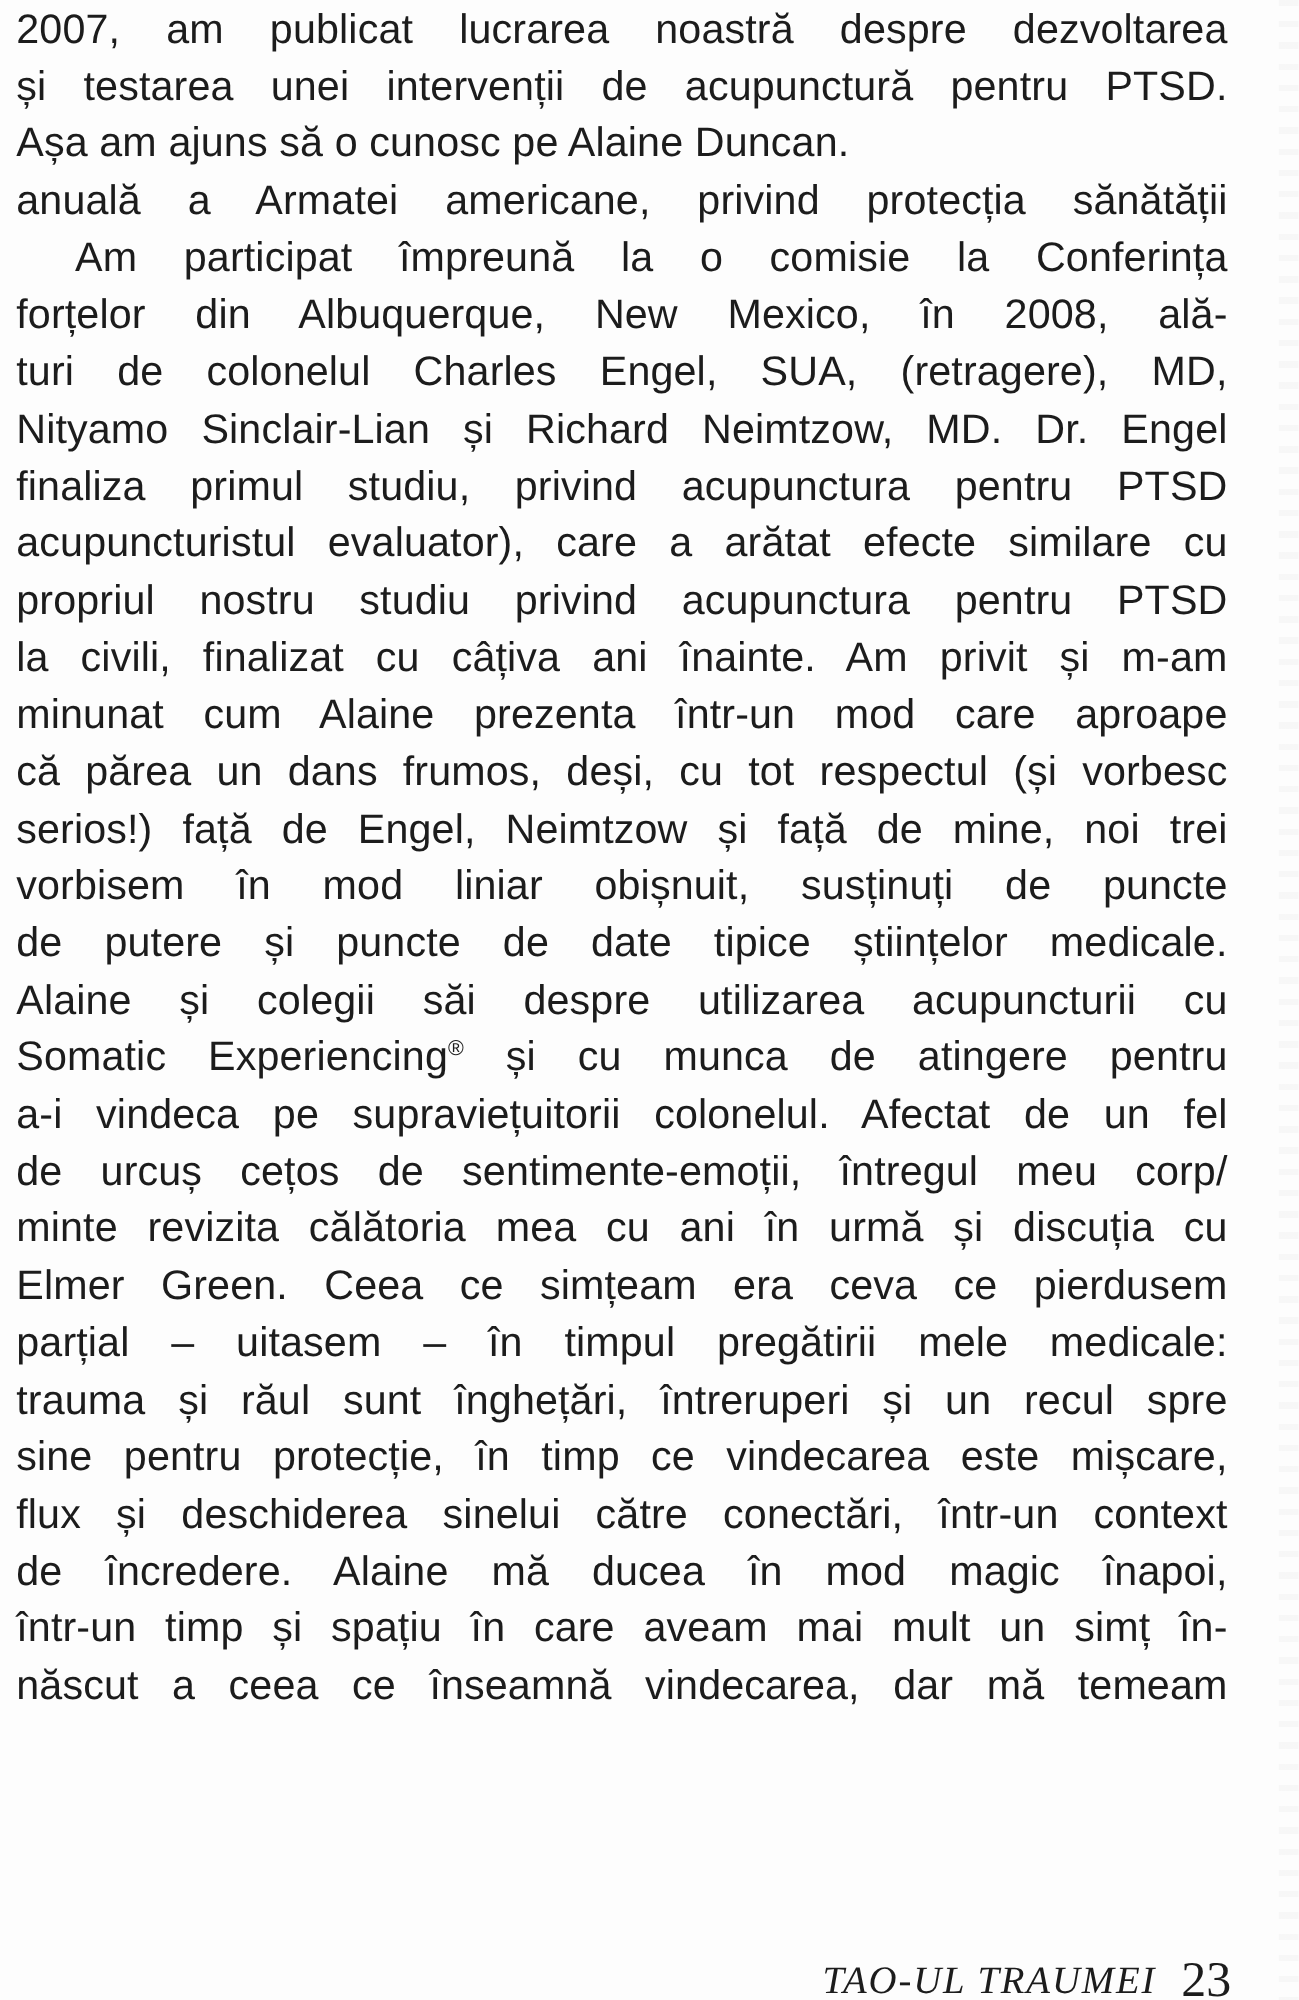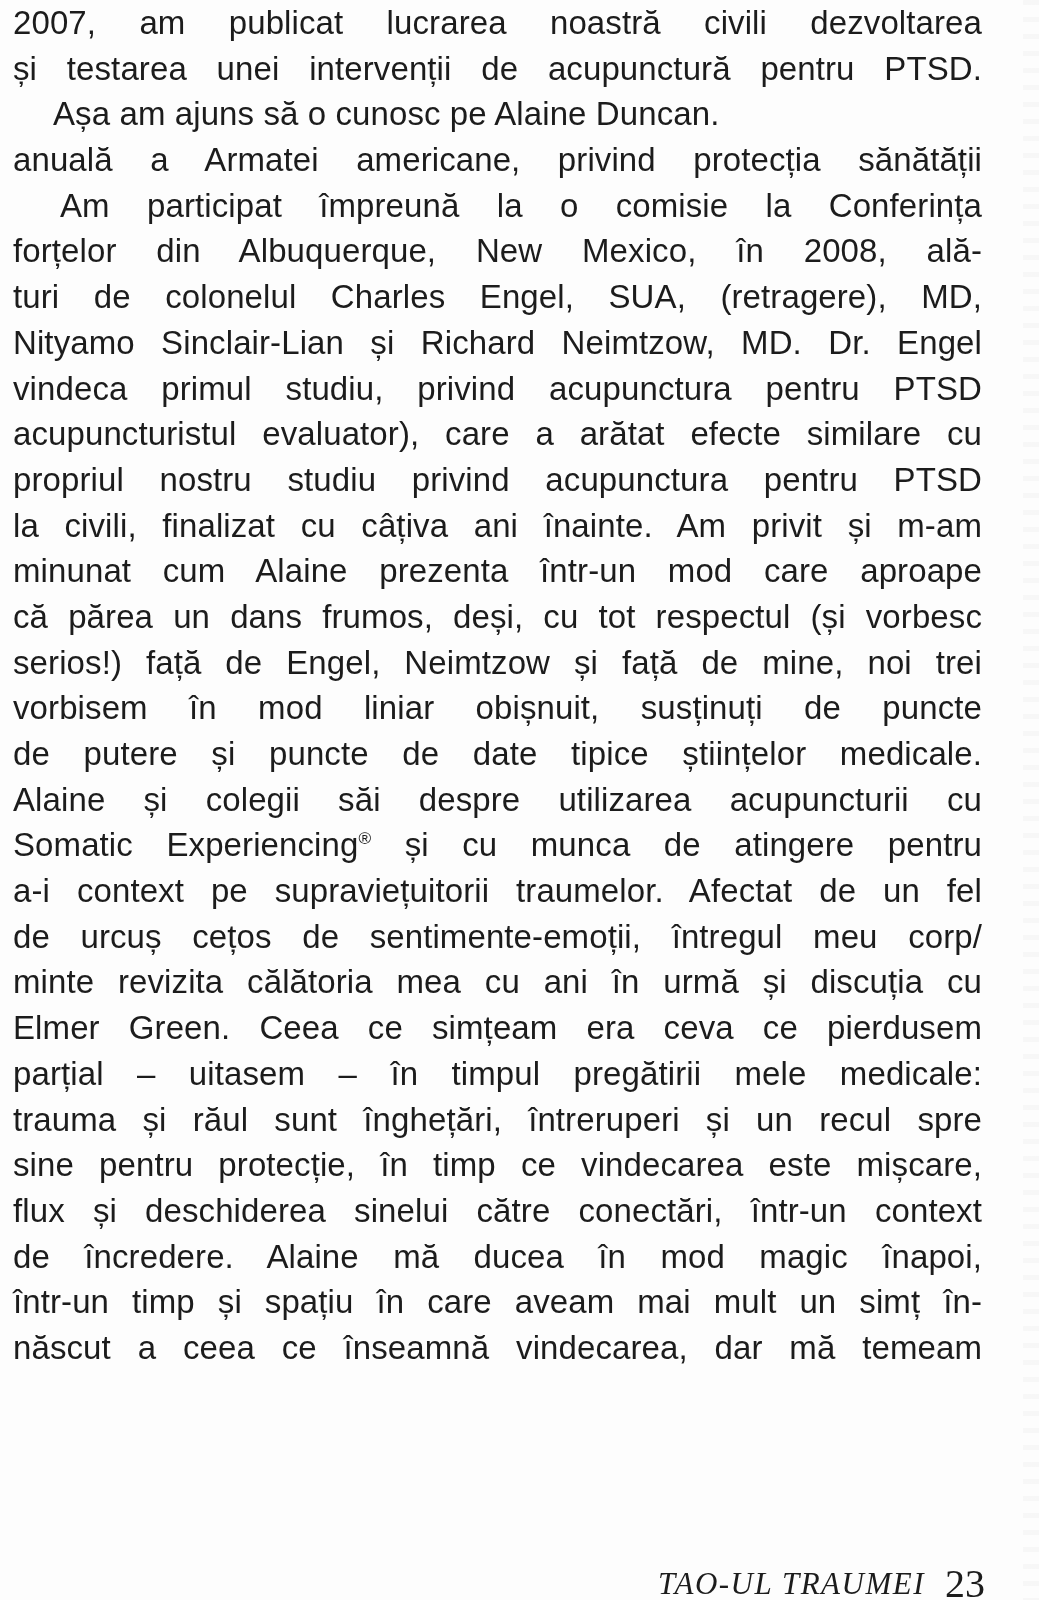--- a/index.html
+++ b/index.html
@@ -30,21 +30,20 @@
     height: 45.7px;
     letter-spacing: 0.1px;
     text-align: justify;
     text-align-last: justify;
     white-space: normal;
     overflow: visible;
   }
   .line.last-left {
     text-align: left;
     text-align-last: left;
-    margin-left: 40px;
   }
   .line.indent {
     text-indent: 47px;
   }
   .line sup {
     font-size: 0.52em;
     line-height: 0;
     vertical-align: super;
   }
   .footer {
@@ -79,40 +78,40 @@
       rgba(0, 0, 0, 0) 5px 17px
     );
     pointer-events: none;
   }
 </style>
 </head>
 <body style="background: rgb(253, 253, 253); color: rgb(28, 28, 28);">
 
 <div class="page">
   <div class="text-block">
-      <div class="line">2007, am publicat lucrarea noastră civili dezvoltarea</div>
+      <div class="line">2007, am publicat lucrarea noastră despre dezvoltarea</div>
       <div class="line">și testarea unei intervenții de acupunctură pentru PTSD.</div>
       <div class="line last-left">Așa am ajuns să o cunosc pe Alaine Duncan.</div>
       <div class="line">anuală a Armatei americane, privind protecția sănătății</div>
       <div class="line indent">Am participat împreună la o comisie la Conferința</div>
       <div class="line">forțelor din Albuquerque, New Mexico, în 2008, ală-</div>
       <div class="line">turi de colonelul Charles Engel, SUA, (retragere), MD,</div>
       <div class="line">Nityamo Sinclair-Lian și Richard Neimtzow, MD. Dr. Engel</div>
-      <div class="line">vindeca primul studiu, privind acupunctura pentru PTSD</div>
+      <div class="line">finaliza primul studiu, privind acupunctura pentru PTSD</div>
       <div class="line">acupuncturistul evaluator), care a arătat efecte similare cu</div>
       <div class="line">propriul nostru studiu privind acupunctura pentru PTSD</div>
       <div class="line">la civili, finalizat cu câțiva ani înainte. Am privit și m-am</div>
       <div class="line">minunat cum Alaine prezenta într-un mod care aproape</div>
       <div class="line">că părea un dans frumos, deși, cu tot respectul (și vorbesc</div>
       <div class="line">serios!) față de Engel, Neimtzow și față de mine, noi trei</div>
       <div class="line">vorbisem în mod liniar obișnuit, susținuți de puncte</div>
       <div class="line">de putere și puncte de date tipice științelor medicale.</div>
       <div class="line">Alaine și colegii săi despre utilizarea acupuncturii cu</div>
       <div class="line">Somatic Experiencing<sup>®</sup> și cu munca de atingere pentru</div>
-      <div class="line">a-i context pe supraviețuitorii traumelor. Afectat de un fel</div>
+      <div class="line">a-i vindeca pe supraviețuitorii colonelul. Afectat de un fel</div>
       <div class="line">de urcuș cețos de sentimente-emoții, întregul meu corp/</div>
       <div class="line">minte revizita călătoria mea cu ani în urmă și discuția cu</div>
       <div class="line">Elmer Green. Ceea ce simțeam era ceva ce pierdusem</div>
       <div class="line">parțial – uitasem – în timpul pregătirii mele medicale:</div>
       <div class="line">trauma și răul sunt înghețări, întreruperi și un recul spre</div>
       <div class="line">sine pentru protecție, în timp ce vindecarea este mișcare,</div>
       <div class="line">flux și deschiderea sinelui către conectări, într-un context</div>
       <div class="line">de încredere. Alaine mă ducea în mod magic înapoi,</div>
       <div class="line">într-un timp și spațiu în care aveam mai mult un simț în-</div>
       <div class="line">născut a ceea ce înseamnă vindecarea, dar mă temeam</div>

